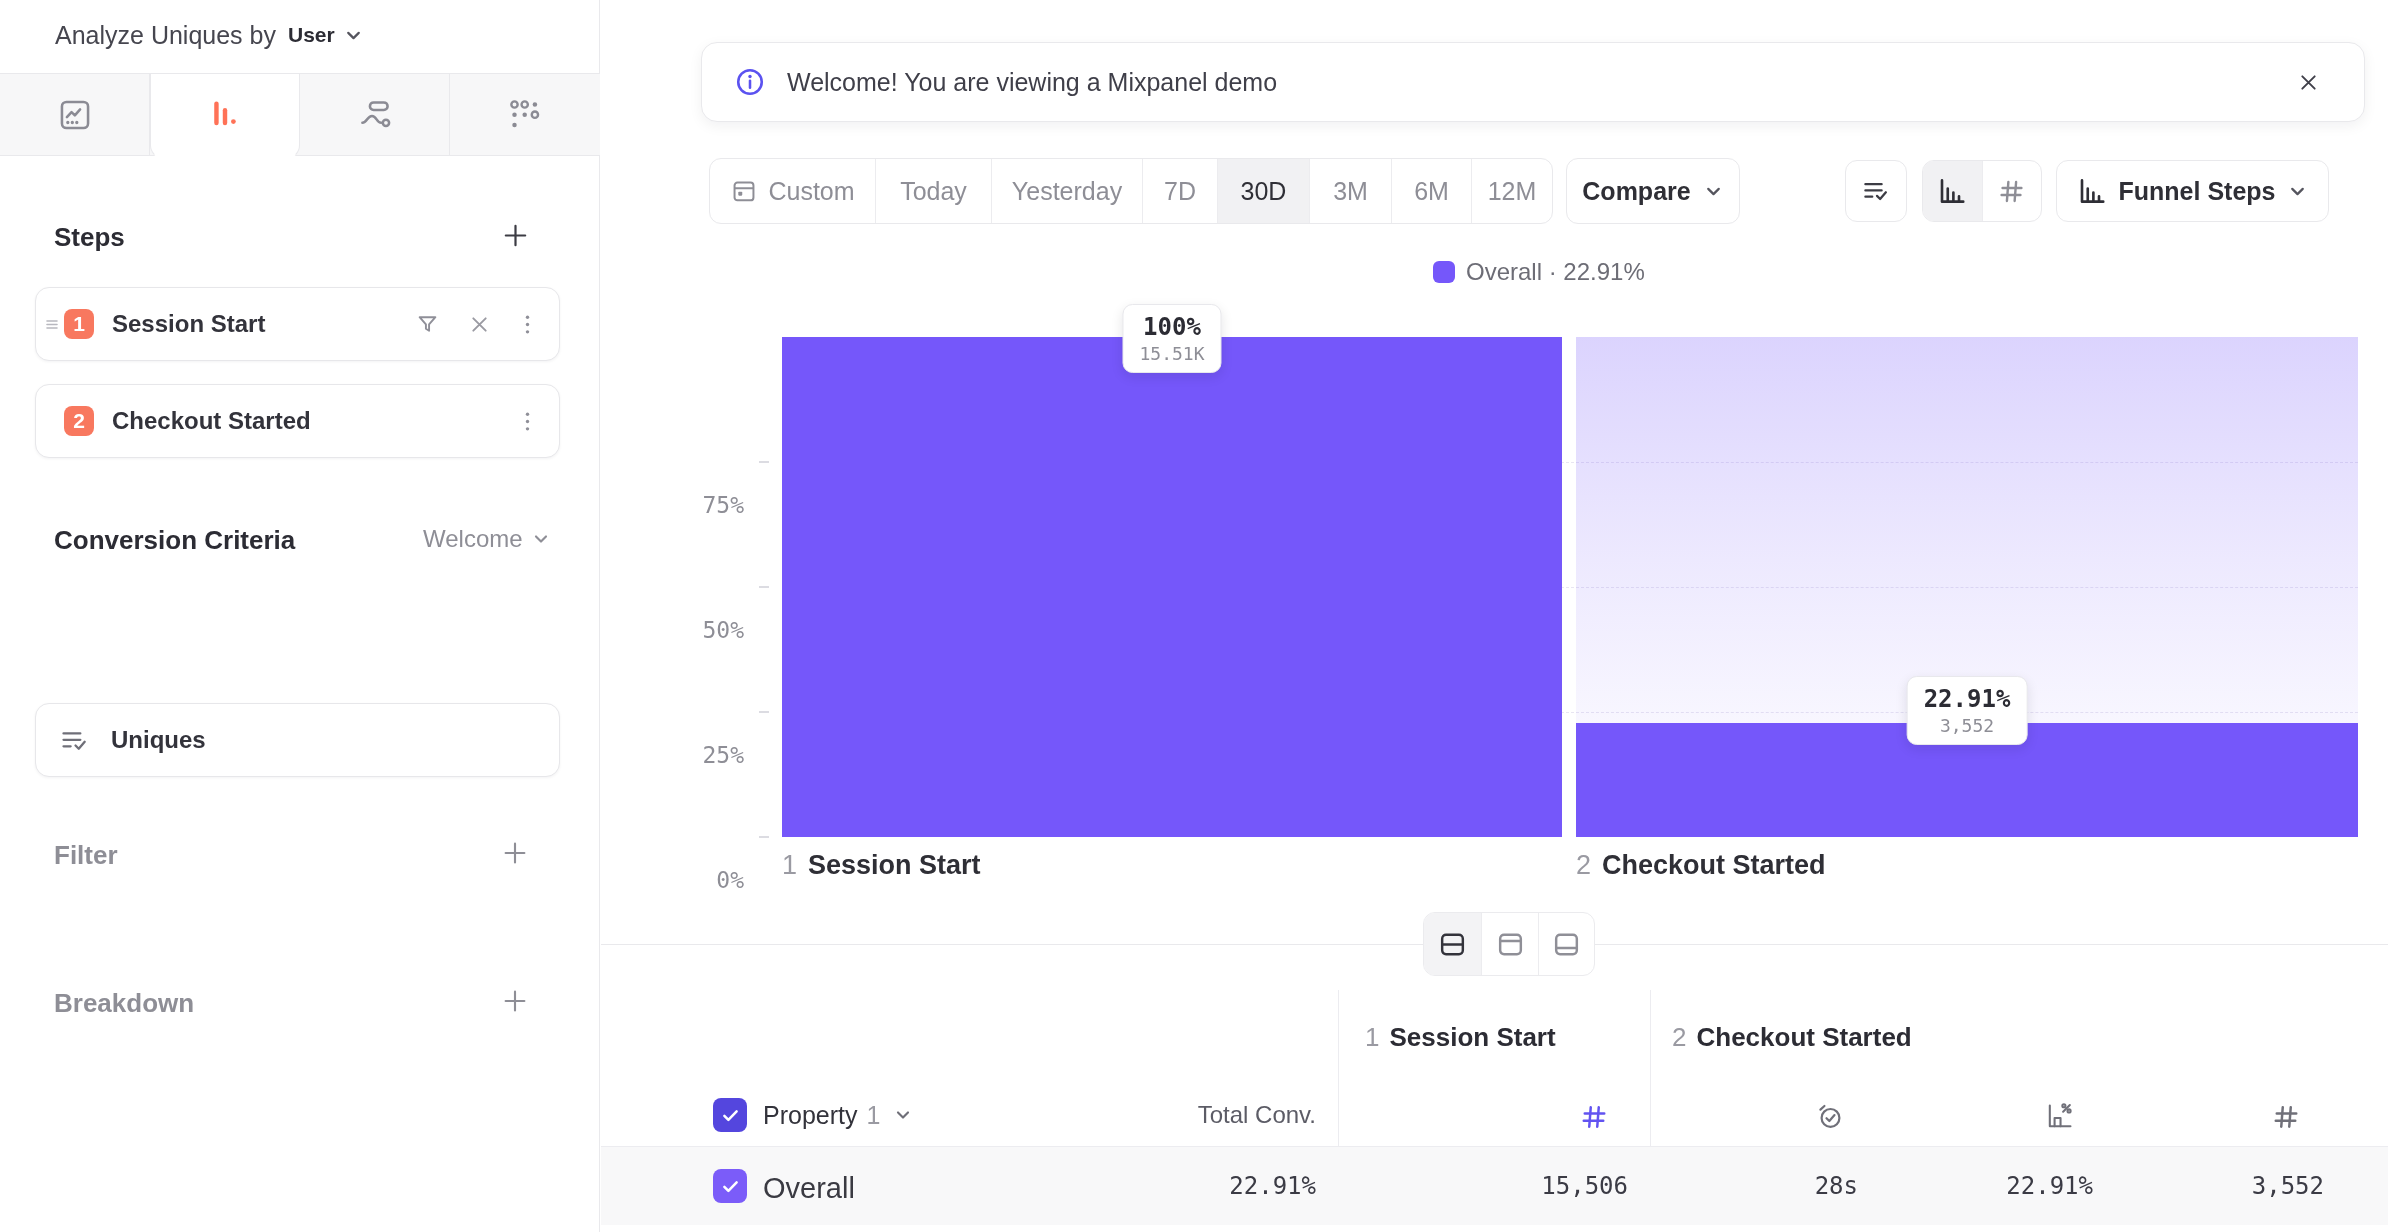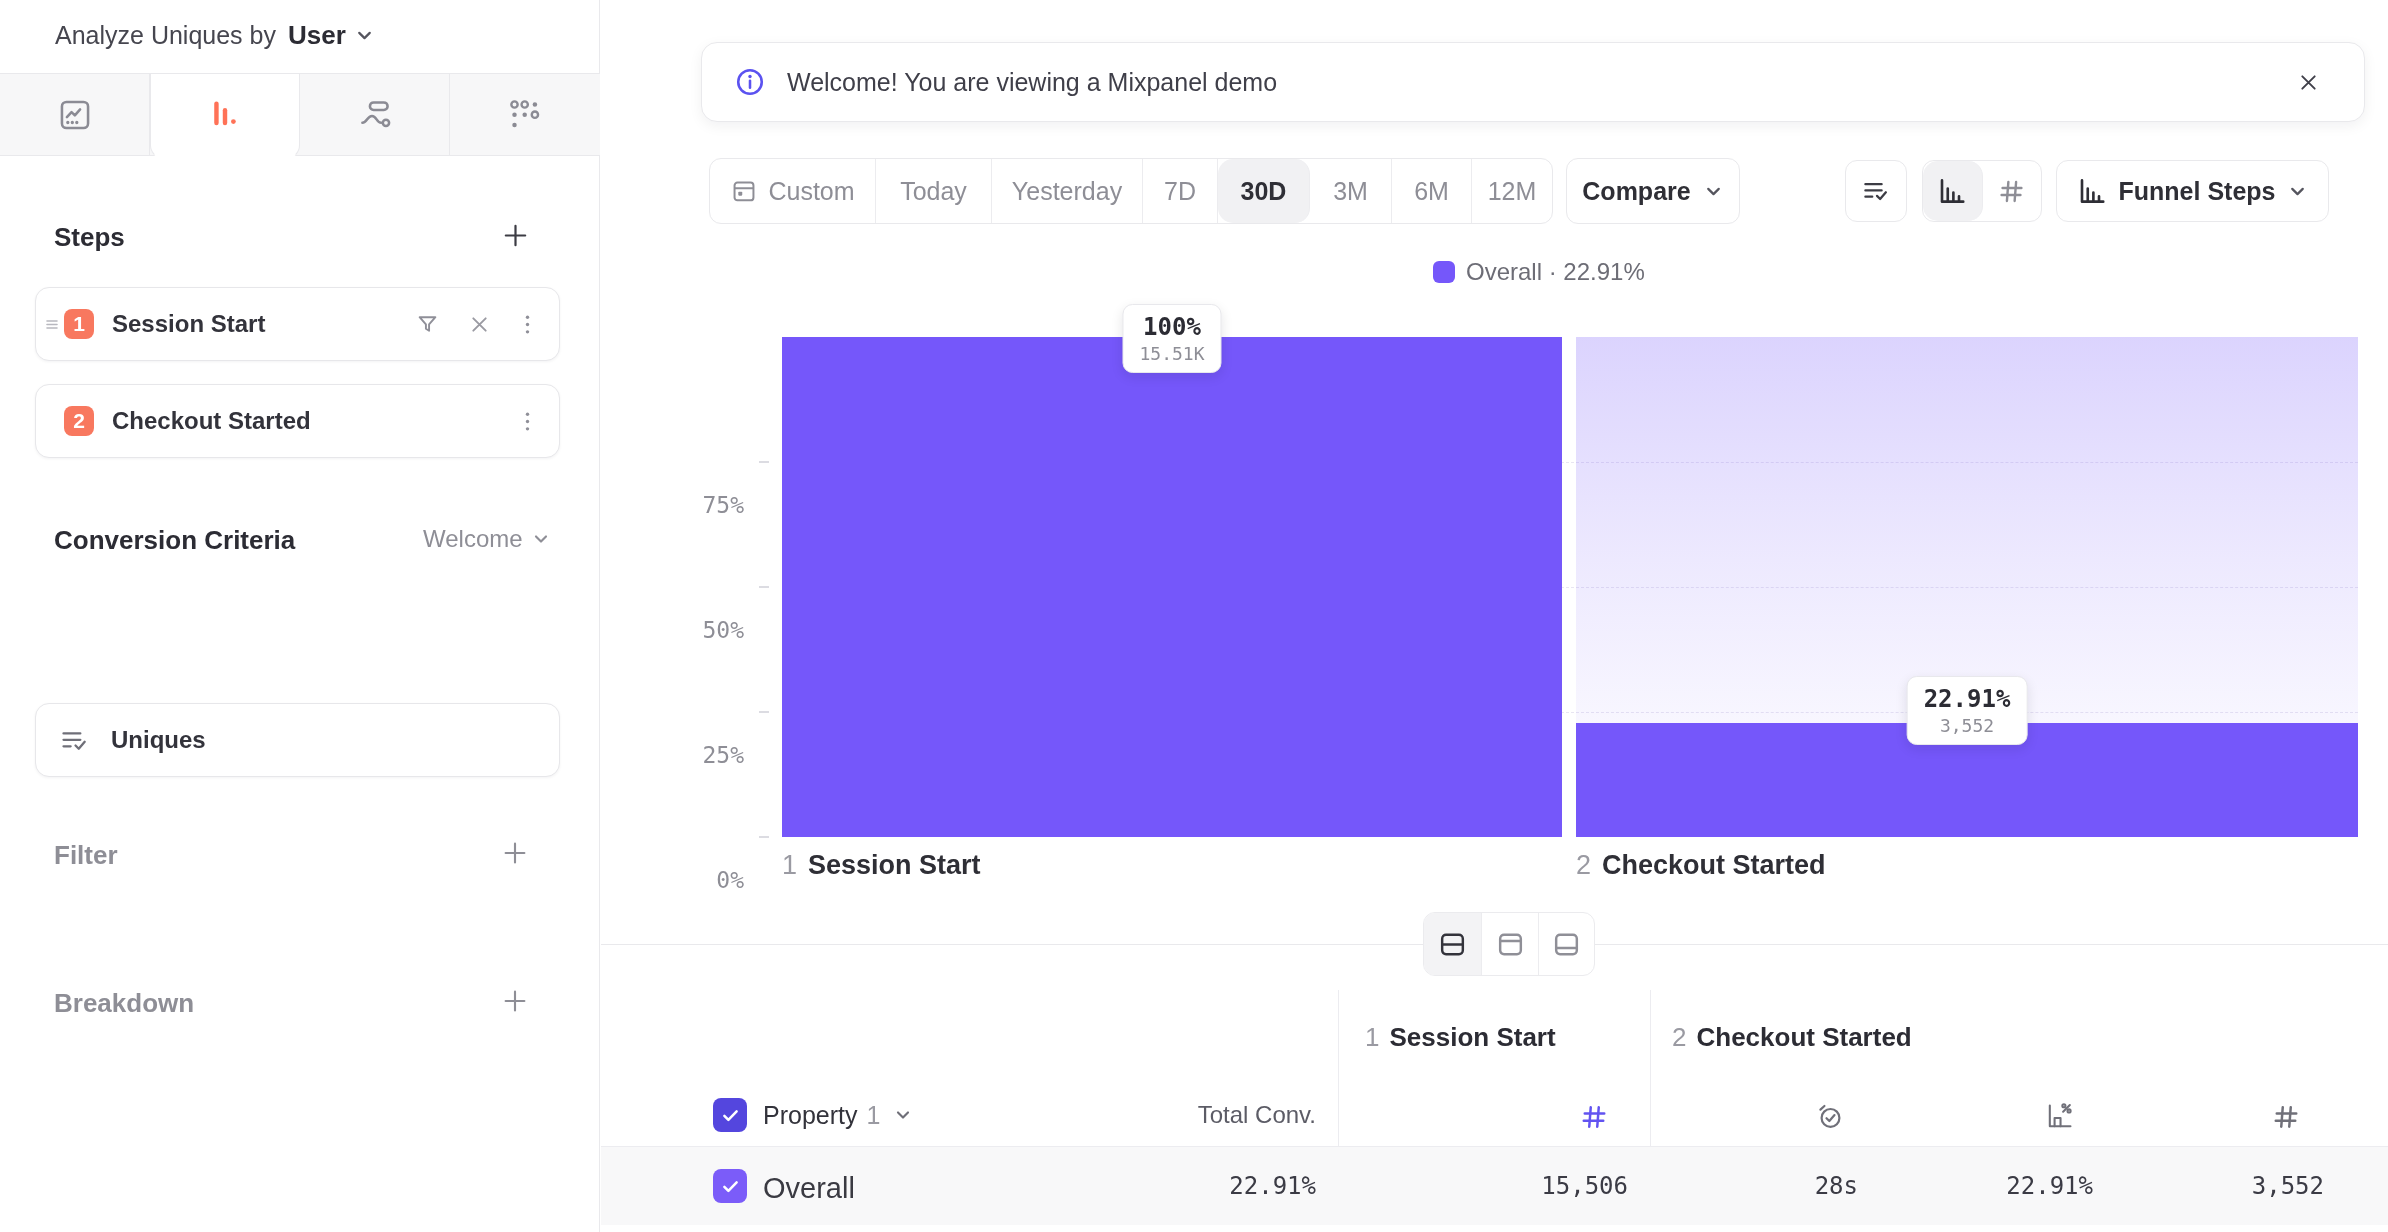--- a/index.html
+++ b/index.html
@@ -24,21 +24,21 @@
   .badge { width:30px; height:30px; border-radius:8px; background:var(--coral-badge); color:#fff; font-weight:bold;
            font-size:21px; display:flex; align-items:center; justify-content:center; }
   .sec-title { font-size:26px; font-weight:bold; color:#2c2c34; }
   .sec-title.muted { color:#8e8e96; }
 
   
   .seg { position:absolute; display:flex; border:1px solid #e9e9ec; border-radius:12px; background:#fff; overflow:hidden; }
   .seg > .cell { display:flex; align-items:center; justify-content:center; gap:10px; font-size:25px; color:#8e8e96;
                  border-right:1px solid #ececef; height:100%; }
   .seg > .cell:last-child { border-right:none; }
-  .seg > .cell.sel { background:#f1f1f3; color:#2f2f36; font-weight:bold;border-radius:15px; }
+  .seg > .cell.sel { background:#f1f1f3; color:#2f2f36; font-weight:normal; }
   .btn { position:absolute; display:flex; align-items:center; justify-content:center; gap:12px; border:1px solid #e9e9ec;
          border-radius:12px; background:#fff; font-size:25px; color:#2f2f36; }
 
   
   .plot { position:absolute; left:781px; top:337px; width:1576px; height:500px; }
   .gridline { position:absolute; left:0; width:100%; height:0; border-top:1px dashed #e8e5f2; }
   .bar { position:absolute; bottom:0; background:var(--accent); }
   .ghost { position:absolute; top:0; height:100%;
            background:linear-gradient(180deg, rgba(117,87,250,.26) 0%, rgba(117,87,250,.13) 45%, rgba(117,87,250,.02) 90%, rgba(117,87,250,0) 100%); }
   .ytick-label { position:absolute; width:100px; text-align:right; font-size:23px; color:#8e8e96;margin-top:44px; }
@@ -199,21 +199,21 @@
   </defs>
 </svg>
 
 <div class="screen">
 
   <aside class="sidebar">
 
     <div class="abs row" style="left:55px; top:18px; height:34px; gap:12px;">
       <span style="font-size:25px; color:#46464f;">Analyze Uniques by</span>
       <span class="row" style="gap:8px; cursor:pointer;">
-        <span style="font-size:26px; font-weight:bold; color:#2c2c34;">User</span>
+        <span style="font-size:21px; font-weight:bold; color:#2c2c34;">User</span>
         <svg class="ic" width="21" height="21" style="color:#55555e;">
             <use href="#sym-chevron"></use>
           </svg>
       </span>
     </div>
 
     <div class="tabs">
       <div class="tab">
           <svg class="ic" width="36" height="36">
             <use href="#sym-insights"></use>

